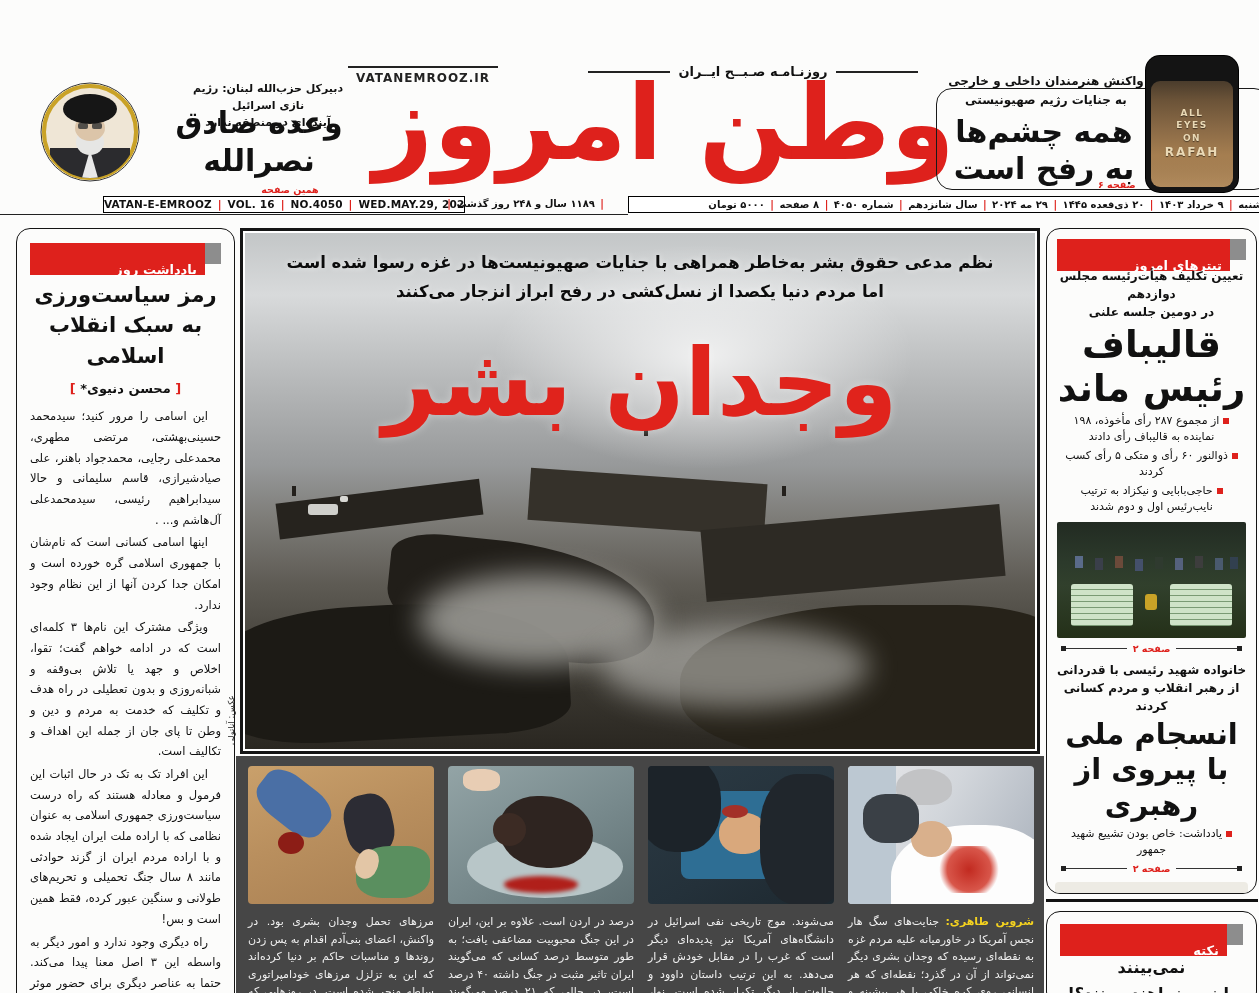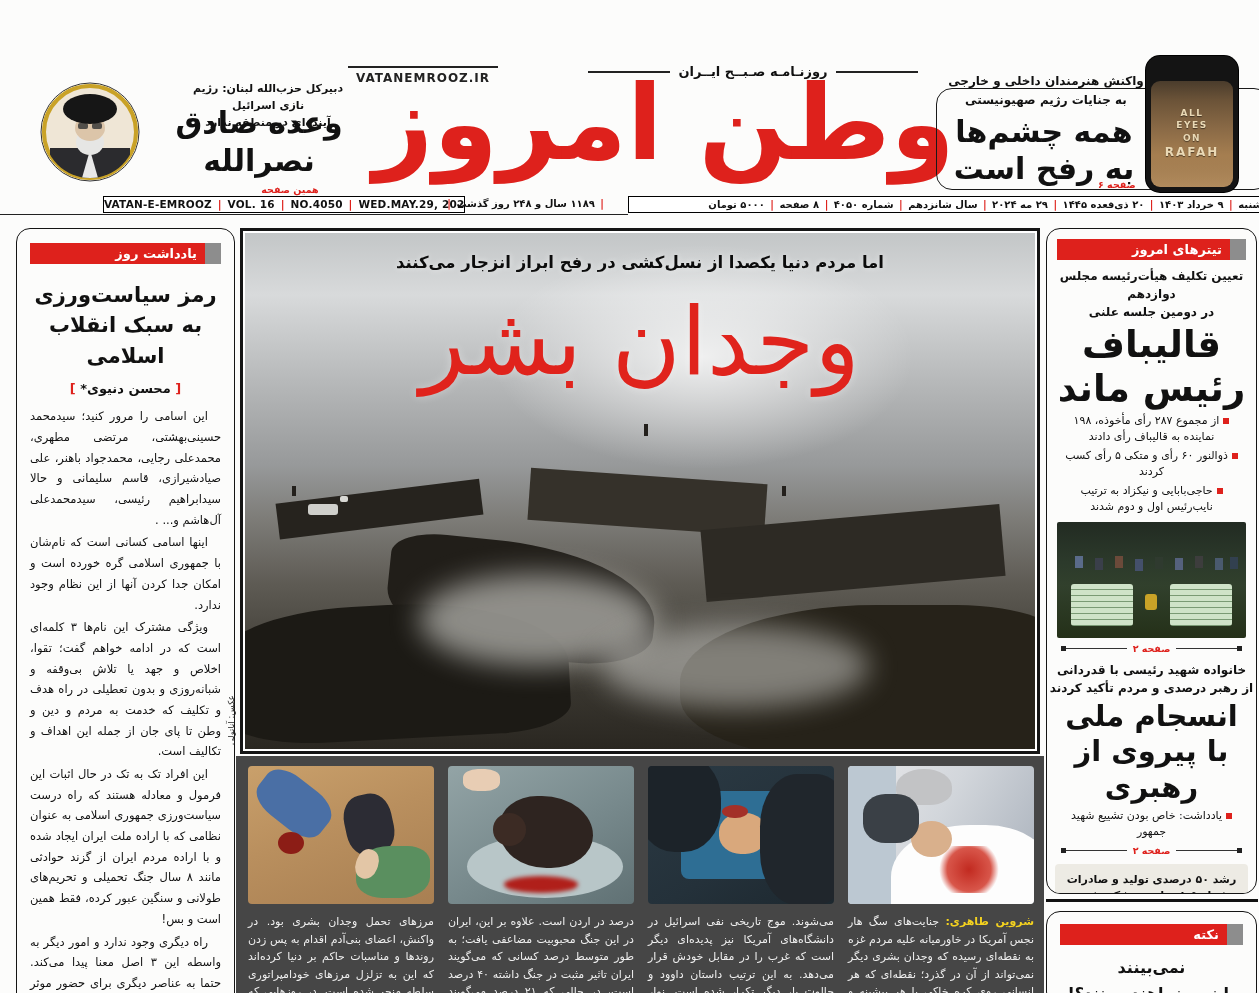--- a/index.html
+++ b/index.html
@@ -55,40 +55,40 @@
             font-weight:bold; white-space:nowrap; }
   .hairline{ position:absolute; left:0; top:214px; width:628px; height:1px; background:#222; }
   .pipe{ color:var(--red); padding:0 2px; }
 
   
   .daynote{ position:absolute; left:16px; top:228px; width:219px; height:800px;
             border:1.5px solid var(--ink); border-radius:14px; padding-top:14px; overflow:hidden; }
   .secbar{ display:flex; height:21px; margin:0 13px; }
   .secbar .gsq{ width:16px; background:#8d8d8d; }
   .secbar .bar{ flex:1; background:var(--red); color:#fff; font-size:13px; font-weight:bold;
-                line-height:21px; padding:0 8px; text-align:right; }
+                line-height:21px; padding:16px 8px; text-align:right; }
   .dn-head{ margin-top:16px; text-align:center; font-size:21px; font-weight:bold; line-height:1.45; }
   .dn-byline{ margin-top:10px; text-align:center; font-size:13px; font-weight:bold; }
   .dn-byline .bk{ color:var(--red); }
   .dn-body{ margin-top:10px; padding:0 13px; font-size:11.5px; line-height:1.8; text-align:justify; }
   .dn-body p{ margin:0 0 2px; text-indent:13px; }
 
   
   .mainphoto{ position:absolute; left:240px; top:228px; width:800px; height:526px;
               border:3px solid #151515; background:#888; }
   .mp-inner{ position:absolute; inset:0; border:2px solid #fff; overflow:hidden;
       background:
         radial-gradient(ellipse 300px 160px at 58% 24%, rgba(255,255,255,.75), rgba(255,255,255,0) 70%),
         linear-gradient(180deg,#c3c6c7 0%,#d8dadb 12%,#b4b6b7 30%,#97999a 45%,#7e7d79 55%,#5e5b54 68%,#3e3b34 84%,#2a2721 100%); }
   .smoke{ position:absolute; border-radius:50%; filter:blur(14px); background:rgba(235,235,230,.55); }
   .debris{ position:absolute; background:#26231e; }
   .figure{ position:absolute; background:#23201c; }
   .mp-deck{ position:relative; margin-top:16px; text-align:center; font-size:16.5px; font-weight:bold;
             color:#0c0c0c; line-height:1.75; text-shadow:0 0 6px rgba(255,255,255,.65); }
-  .mp-head{ position:relative; margin-top:8px; text-align:center; font-size:94px; font-weight:normal;
+  .mp-head{ position:relative; margin-top:20px; text-align:center; font-size:94px; font-weight:bold;
             color:#e0231c; line-height:1.2; text-shadow:0 0 10px rgba(255,255,255,.35); }
   .photo-credit{ position:absolute; left:226px; top:745px; transform:rotate(-90deg);
                  transform-origin:left top; font-size:8.5px; color:#222; white-space:nowrap; }
 
   
   .strip{ position:absolute; left:236px; top:756px; width:808px; height:237px; background:#464646;
           padding:10px 10px 0; }
   .strip .photos{ display:flex; gap:14px; }
   .bp{ position:relative; width:186px; height:138px; border-radius:4px; overflow:hidden; flex:0 0 auto; }
   .bp .sh{ position:absolute; }
@@ -222,20 +222,21 @@
       <div class="debris" style="left:-4%;top:72%;width:45%;height:26%;transform:rotate(-3deg);background:#1c1a15;border-radius:40% 50% 20% 30%;"></div>
       <div class="debris" style="left:55%;top:72%;width:50%;height:30%;background:#262219;border-radius:50% 30% 20% 40%;"></div>
       <div class="smoke" style="left:22%;top:66%;width:30%;height:18%;"></div>
       <div class="smoke" style="left:45%;top:76%;width:34%;height:16%;background:rgba(220,220,215,.5);"></div>
       <div class="figure" style="left:12%;top:51%;width:8px;height:6px;border-radius:2px;background:#d8d8d4;"></div>
       <div class="figure" style="left:8%;top:52.5%;width:30px;height:11px;border-radius:3px;background:#cfcfcb;"></div>
       <div class="figure" style="left:50.5%;top:37%;width:4px;height:12px;"></div>
       <div class="figure" style="left:68%;top:49%;width:4px;height:10px;"></div>
       <div class="figure" style="left:6%;top:49%;width:4px;height:10px;"></div>
       <div class="mp-deck">
+        <div>نظم مدعی حقوق بشر به‌خاطر همراهی با جنایات صهیونیست‌ها در غزه رسوا شده است</div>
         <div>اما مردم دنیا یکصدا از نسل‌کشی در رفح ابراز انزجار می‌کنند</div>
       </div>
       <div class="mp-head">وجدان بشر</div>
     </div>
   </div>
   <div class="photo-credit">عکس: آناتولی</div>
 
   <div class="strip">
     <div class="photos">
       <div class="bp" style="background:linear-gradient(120deg,#e9e9eb 0%,#d2d6db 45%,#a7afba 100%);">
@@ -300,21 +301,21 @@
     </div>
     <div class="pgline">
       <span class="endsq"></span>
         <span class="ln"></span>
       <span class="pg">صفحه ۲</span>
       <span class="ln"></span>
         <span class="endsq"></span>
     </div>
     <div class="sb-kicker">
       <div>خانواده شهید رئیسی با قدردانی</div>
-      <div>از رهبر درصدی و مردم تأکید کردند</div>
+      <div>از رهبر انقلاب و مردم کسانی کردند</div>
     </div>
     <div class="sb-head2">
       <div>انسجام ملی</div>
       <div>با پیروی از رهبری</div>
     </div>
     <div class="bullet"><span class="bsq"></span><span>یادداشت: خاص بودن تشییع شهید جمهور</span></div>
     <div class="pgline">
       <span class="endsq"></span>
         <span class="ln"></span>
       <span class="pg">صفحه ۲</span>

